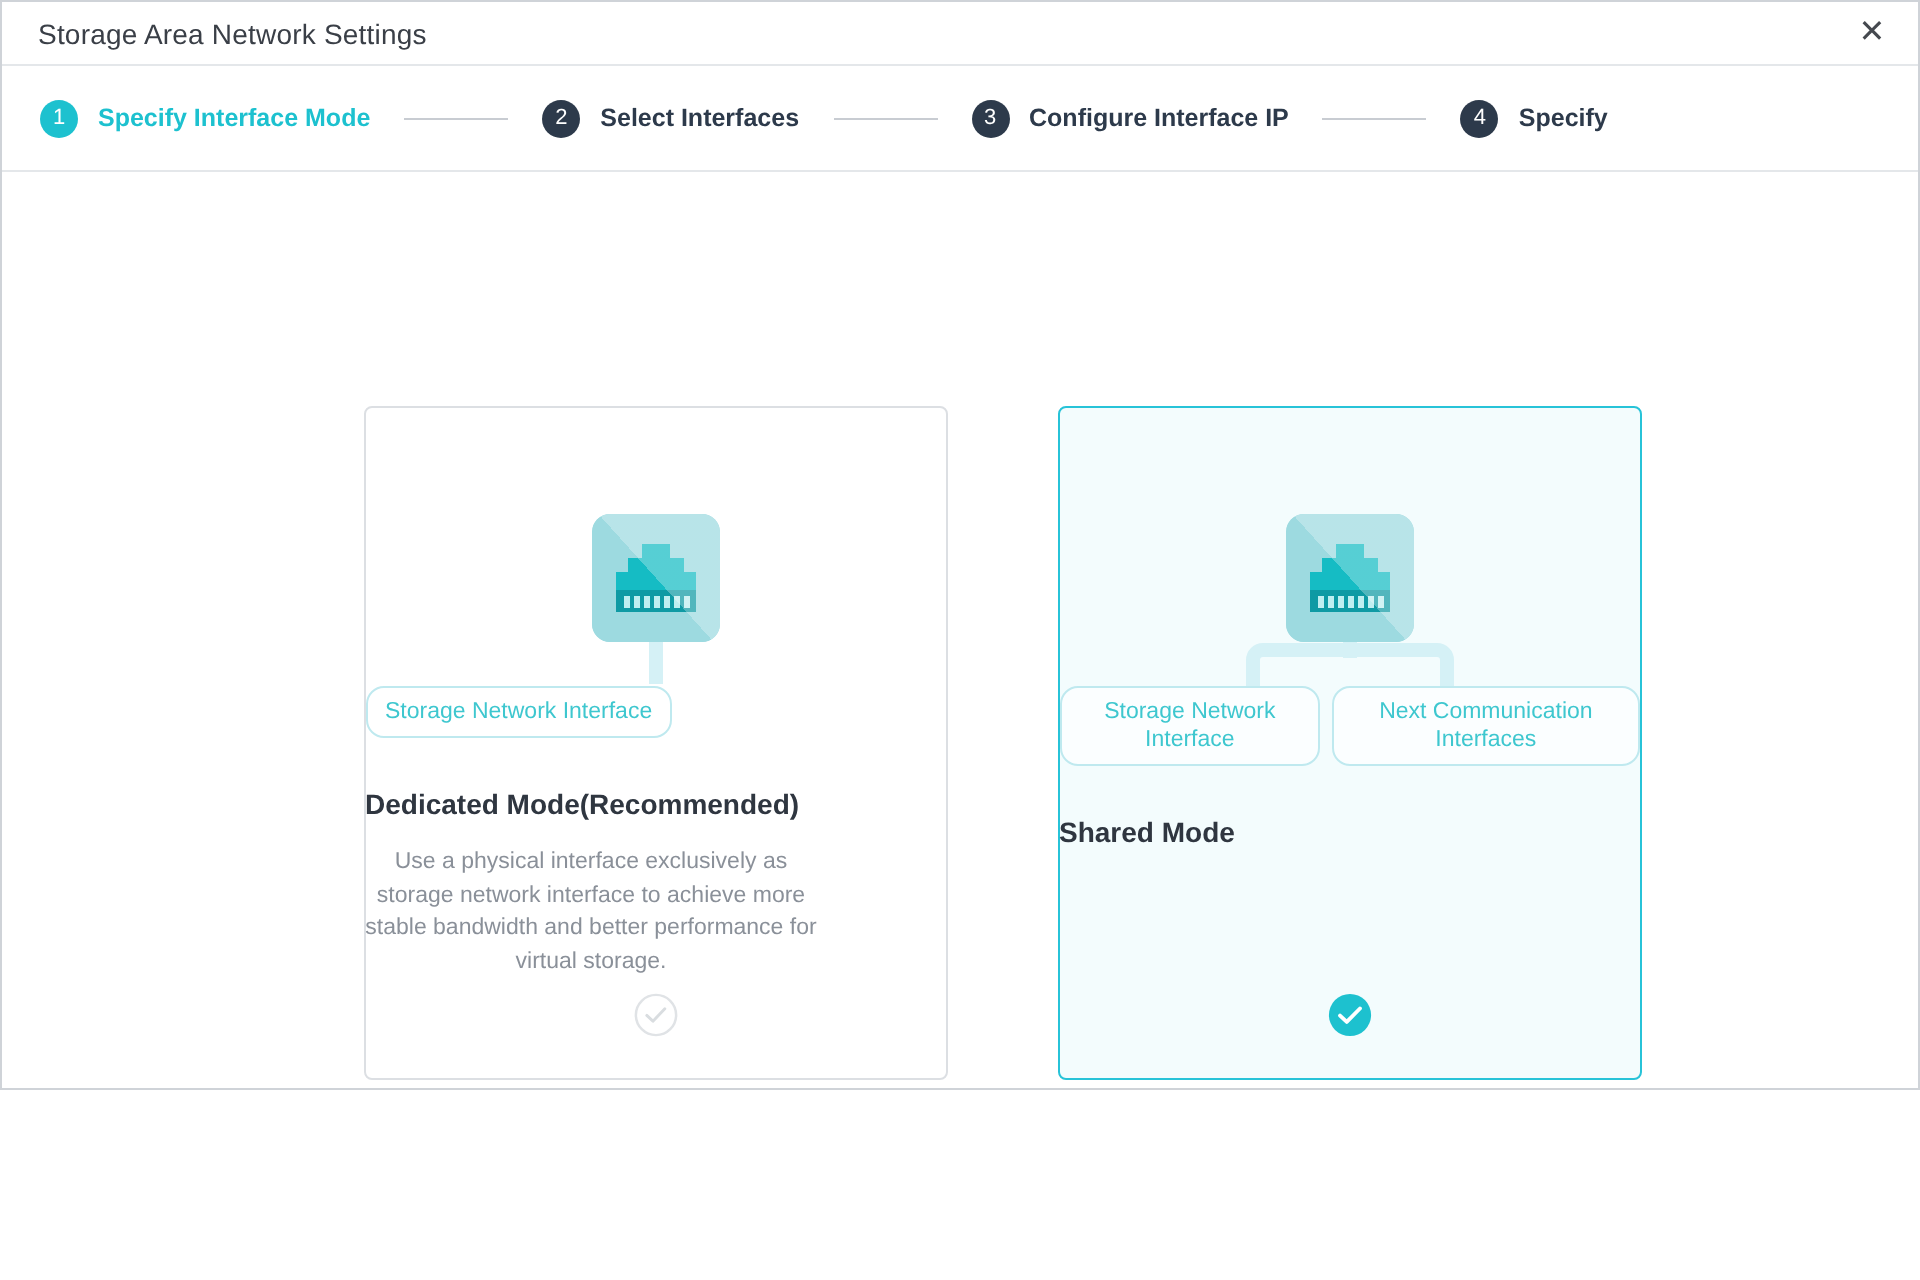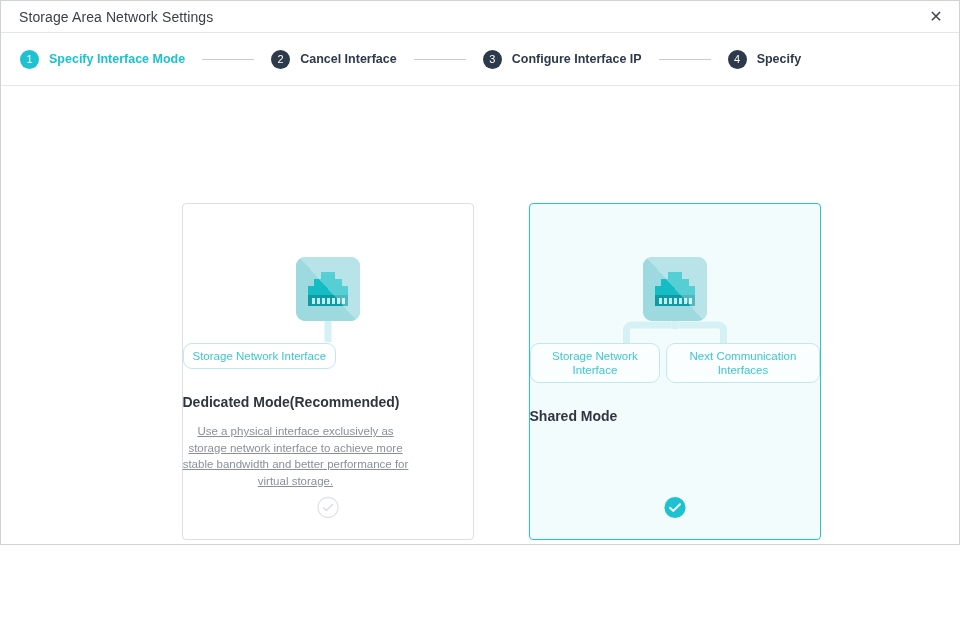--- a/index.html
+++ b/index.html
@@ -206,21 +206,20 @@
     color: #2f3640;
     text-align: center;
   }
   .card-desc {
     margin-top: 13px;
     width: 226px;
     font-size: 11.5px;
     line-height: 16.5px;
     color: #8a9099;
     text-align: center;
-    text-decoration: underline;
   }
 
   .check {
     position: absolute;
     bottom: 20px;
     left: 50%;
     transform: translateX(-50%);
     width: 23px;
     height: 23px;
   }
@@ -262,21 +261,21 @@
   </div>
 
   <div class="steps">
     <div class="step active">
       <span class="step-badge">1</span>
       <span class="step-label">Specify Interface Mode</span>
     </div>
     <div class="step-line"></div>
     <div class="step">
       <span class="step-badge">2</span>
-      <span class="step-label">Cancel Interface</span>
+      <span class="step-label">Select Interfaces</span>
     </div>
     <div class="step-line"></div>
     <div class="step">
       <span class="step-badge">3</span>
       <span class="step-label">Configure Interface IP</span>
     </div>
     <div class="step-line"></div>
     <div class="step">
       <span class="step-badge">4</span>
       <span class="step-label">Specify</span>

